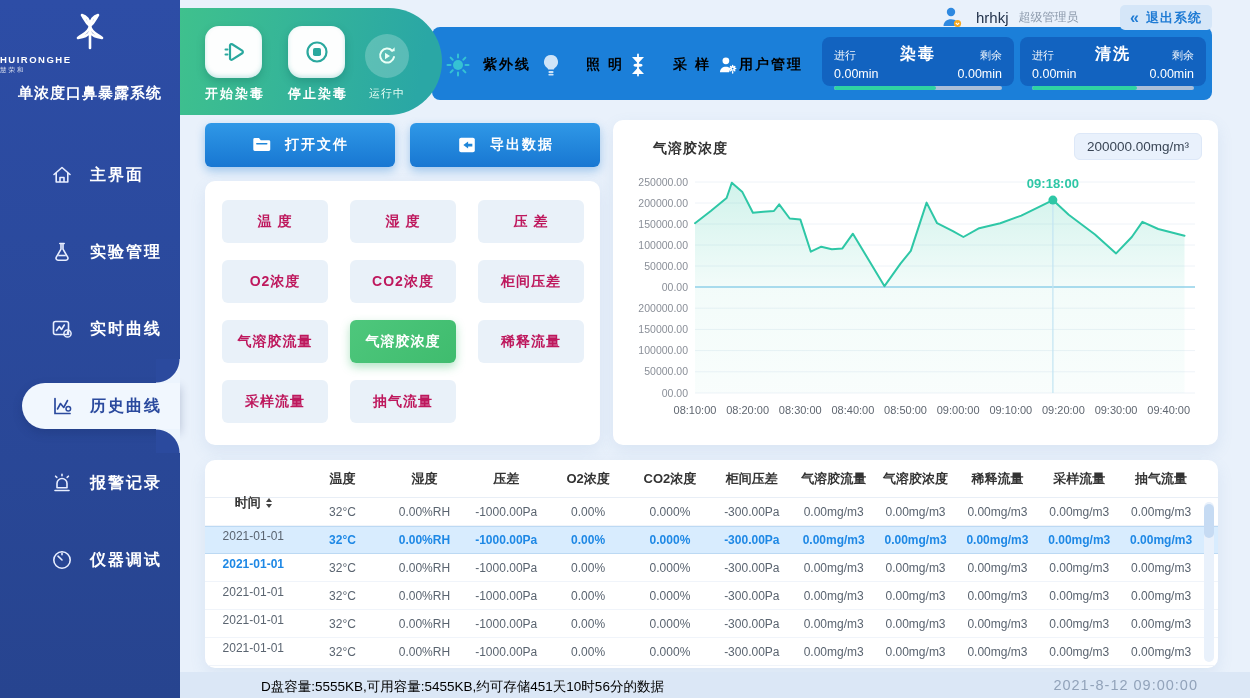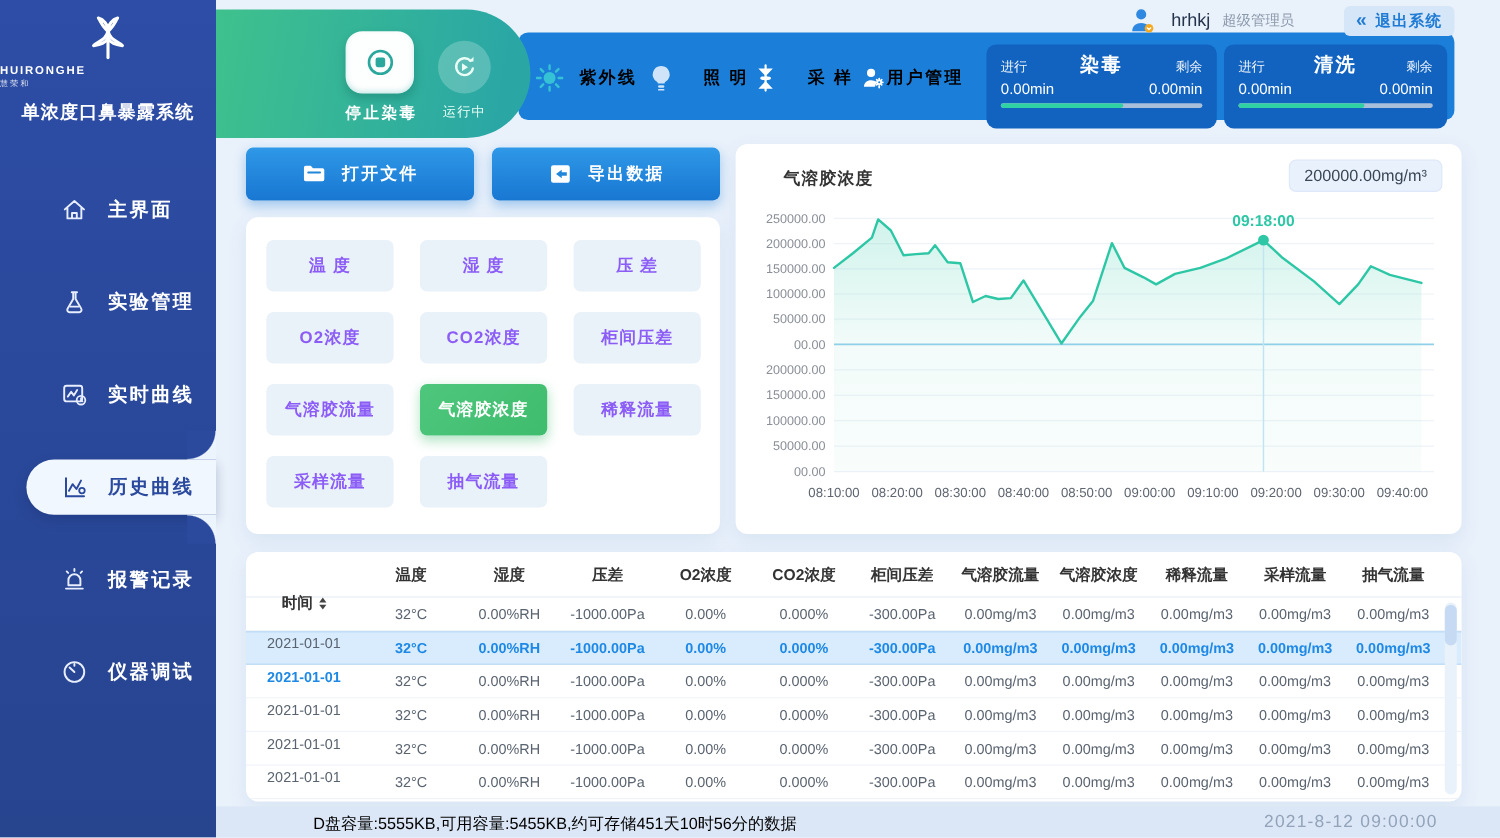--- a/index.html
+++ b/index.html
@@ -29,21 +29,21 @@
   .u-name { font-size:15px; font-weight:normal; color:#24344d; }
   .u-role { font-size:12px; color:#8b99ab; }
   .logout-btn { position:absolute; left:1120px; top:5px; width:92px; height:25px; background:#d5e6f8; border-radius:5px; display:flex; align-items:center; justify-content:center; gap:6px; color:#1f7bd4; font-size:13px; font-weight:bold; cursor:pointer; z-index:6; letter-spacing:1px; }
   .logout-ic { font-size:16px; line-height:1; font-weight:bold; }
 
   
   .bluebar { position:absolute; left:432px; top:27px; width:780px; height:73px; background:#1b7fd9; border-radius:8px; z-index:3; }
   .tool-ic-btn { position:absolute; top:10px; width:86px; height:56px; display:flex; flex-direction:row; align-items:center; justify-content:space-between; color:#000000; cursor:pointer; }
   .tool-ic-btn .t-label { font-size:14px; font-weight:bold; letter-spacing:2px; white-space:nowrap; }
   .tool-ic-btn svg { width:26px; height:26px; }
-  .status-panel { position:absolute; top:10px; height:70px; background:#1263c0; border-radius:8px; padding:7px 12px 6px; color:#fff; }
+  .status-panel { position:absolute; top:10px; height:49px; background:#1263c0; border-radius:8px; padding:7px 12px 6px; color:#fff; }
   .sp-row1 { display:flex; align-items:baseline; justify-content:space-between; }
   .sp-small { font-size:11px; opacity:.92; }
   .sp-title { font-size:16px; font-weight:bold; letter-spacing:2px; }
   .sp-row2 { display:flex; justify-content:space-between; font-size:12.5px; margin-top:2px; }
   .sp-bar { margin-top:5px; height:4px; border-radius:2px; background:#a9bed9; overflow:hidden; }
   .sp-bar i { display:block; height:100%; background:#2fd3a3; border-radius:2px; }
 
   
   .greenbar { position:absolute; left:180px; top:8px; width:262px; height:107px; background:linear-gradient(100deg,#3fc18d 0%,#2aa7a5 90%); border-radius:0 54px 54px 0; z-index:4; }
   .g-btn { position:absolute; top:18px; width:58px; text-align:center; cursor:pointer; }
@@ -55,21 +55,21 @@
   .run-circle svg { width:24px; height:24px; }
   .run-label { margin-top:8px; color:#eafff6; font-size:11px; letter-spacing:1px; white-space:nowrap; }
 
   
   .act-btn { position:absolute; top:123px; width:190px; height:44px; border-radius:6px; background:linear-gradient(180deg,#2f98e7,#1877d2); box-shadow:0 4px 10px rgba(24,119,210,.35); display:flex; align-items:center; justify-content:center; gap:12px; color:#fff; font-size:14px; font-weight:bold; letter-spacing:2px; cursor:pointer; }
   .act-btn svg { width:22px; height:22px; }
   #btn-open { left:205px; } #btn-export { left:410px; }
 
   
   .param-card { position:absolute; left:205px; top:181px; width:395px; height:264px; background:#fff; border-radius:10px; box-shadow:0 6px 16px rgba(100,140,190,.12); padding:19px 17px; display:grid; grid-template-columns:repeat(3,106px); grid-auto-rows:43px; gap:17px 22px; }
-  .p-btn { background:#e9f1f9; border-radius:6px; display:flex; align-items:center; justify-content:center; font-size:14px; font-weight:bold; color:#8b5cf6; letter-spacing:1px; cursor:pointer; }
+  .p-btn { background:#e9f1f9; border-radius:6px; display:flex; align-items:center; justify-content:center; font-size:14px; font-weight:bold; color:#be185d; letter-spacing:1px; cursor:pointer; }
   .p-btn.active { background:linear-gradient(135deg,#4ec77c,#3fbc6e); color:#fff; box-shadow:0 4px 10px rgba(63,188,110,.4); }
 
   
   .chart-card { position:absolute; left:613px; top:120px; width:605px; height:325px; background:#fff; border-radius:10px; box-shadow:0 6px 16px rgba(100,140,190,.12); }
   .chart-title { position:absolute; left:40px; top:20px; font-size:14px; font-weight:bold; color:#333; letter-spacing:1px; }
   .chart-badge { position:absolute; right:16px; top:13px; background:#e9f1fc; border:1px solid #dde8f8; border-radius:6px; padding:5px 12px; font-size:13.5px; color:#3a4656; }
   #chart-svg { position:absolute; inset:0; }
 
   
   .table-card { position:absolute; left:205px; top:460px; width:1013px; height:208px; background:#fff; border-radius:10px; box-shadow:0 6px 16px rgba(100,140,190,.12); overflow:hidden; }
@@ -248,20 +248,29 @@
           <span>0.00min</span>
         </div>
         <div class="sp-bar">
           <i style="width:65%"></i>
         </div>
       </div>
     </div>
 </div>
 
 <div class="greenbar">
+  <div class="g-btn" style="left:25px">
+    <div class="sq">
+      <svg viewBox="0 0 30 30">
+        <path d="M11 8.6v12.8c0 1.1 1.2 1.8 2.2 1.2l10-6.4c.9-.6.9-1.9 0-2.5l-10-6.4c-1-.6-2.2.1-2.2 1.3z" fill="none" stroke="#2aa89e" stroke-width="2.2" stroke-linejoin="round"></path>
+        <path d="M6.5 12.5h2M6.5 17.5h2" stroke="#2aa89e" stroke-width="2" stroke-linecap="round"></path>
+      </svg>
+    </div>
+    <div class="g-label">开始染毒</div>
+  </div>
   <div class="g-btn" style="left:108px">
     <div class="sq">
       <svg viewBox="0 0 30 30">
         <circle cx="15" cy="15" r="9.5" fill="none" stroke="#2aa89e" stroke-width="2.2"></circle>
         <rect x="11" y="11" width="8" height="8" rx="1.8" fill="#2aa89e"></rect>
       </svg>
     </div>
     <div class="g-label">停止染毒</div>
   </div>
   <div class="run-btn">

